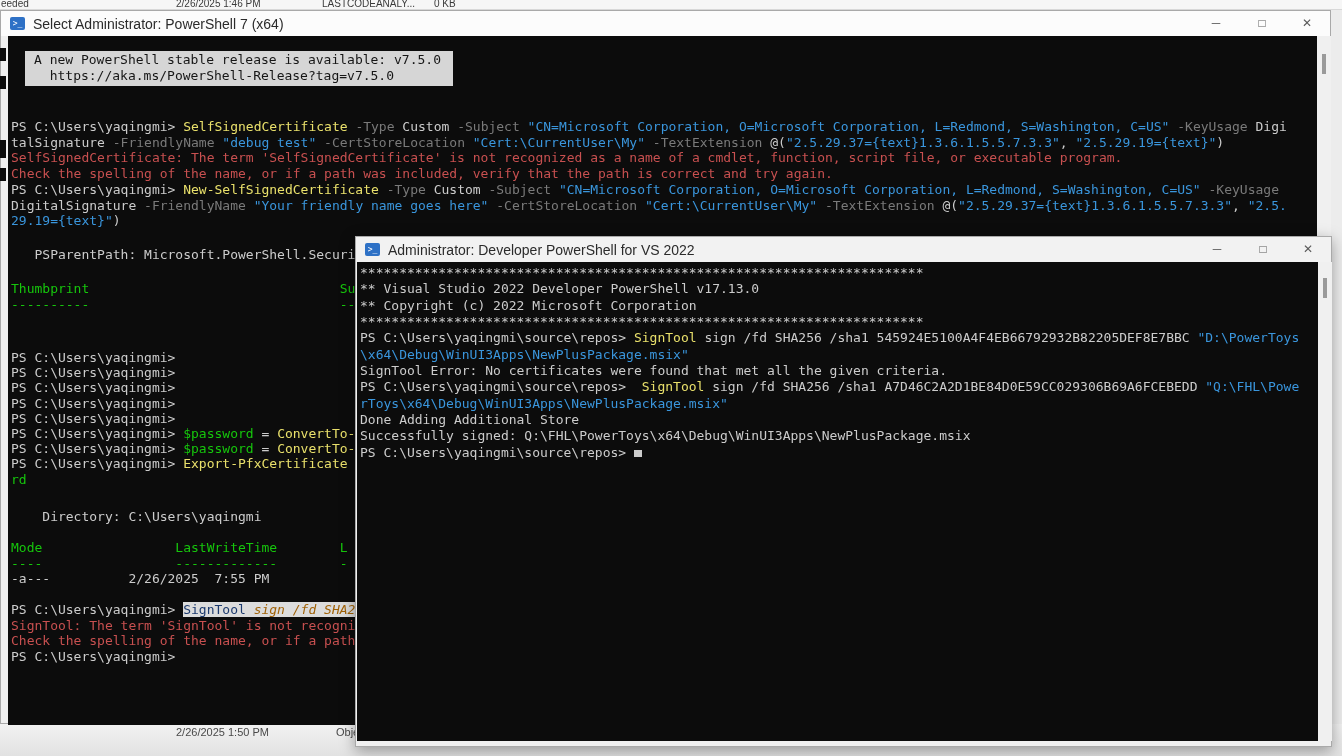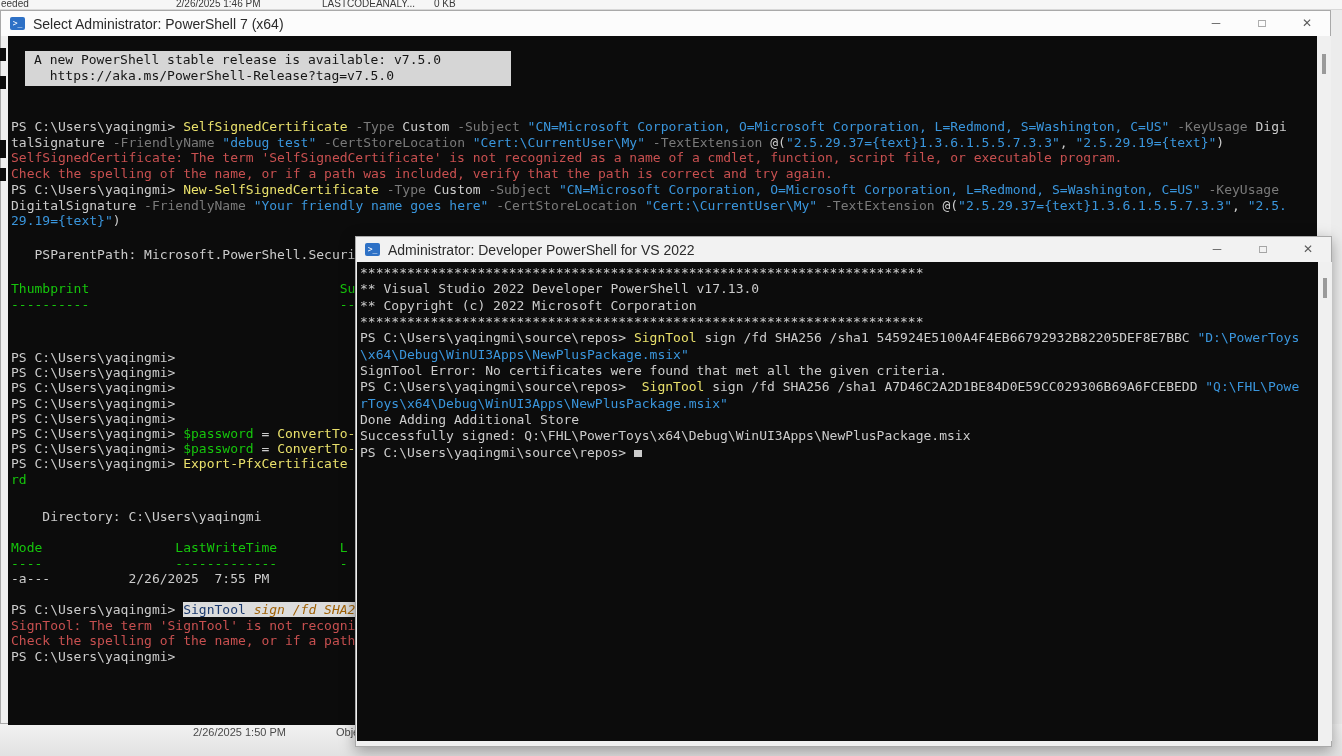--- a/index.html
+++ b/index.html
@@ -29,21 +29,21 @@
   .c-y { color:#E9E06B; }
   .c-g { color:#7A7A7A; }
   .c-b { color:#3A96DD; }
   .c-r { color:#C85050; }
   .c-v { color:#16C60C; }
   .c-k { color:#161616; }
   .c-sc { color:#1C3A6E; background:#DCDCDC; }
   .c-sr { color:#a16207; background:#DCDCDC;font-style:italic; }
   .cursor { display:inline-block; width:8px; height:7px; background:#CCCCCC; }
 
-  .update-box { position:absolute; left:17px; top:15px; width:486px; background:#D6D6D6; padding:1px 0 2px 9px; line-height:16px; }
+  .update-box { position:absolute; left:17px; top:15px; width:428px; background:#D6D6D6; padding:1px 0 2px 9px; line-height:16px; }
 
   .scrollbar { position:absolute; width:14px; background:#F0F0F0; }
   .sb-thumb { position:absolute; left:5px; width:4px; background:#9A9A9A; }
 
   
   #win-ps7 { left:0; top:10px; width:1331px; height:714px; z-index:1; }
   #ps7-console { left:7px; top:25px; width:1309px; height:689px; }
   #ps7-scroll { left:1316px; top:25px; height:689px; }
 
   
@@ -55,21 +55,21 @@
 </head>
 <body>
 
 <div class="strip-top">
   <span style="left:1px">eeded</span>
   <span style="left:176px">2/26/2025 1:46 PM</span>
   <span style="left:322px">LASTCODEANALY...</span>
   <span style="left:434px">0 KB</span>
 </div>
 <div class="strip-bottom">
-  <span style="left:193px">2/26/2025 1:50 PM</span>
+  <span style="left:176px">2/26/2025 1:50 PM</span>
   <span style="left:336px">Object</span>
 </div>
 <div class="frag" style="top:48px;height:13px"></div>
 <div class="frag" style="top:76px;height:13px"></div>
 <div class="frag" style="top:140px;height:18px"></div>
 <div class="frag" style="top:168px;height:13px"></div>
 
 <div class="win" id="win-ps7">
   <div class="titlebar">
     <div class="ps-icon">&gt;_</div>

